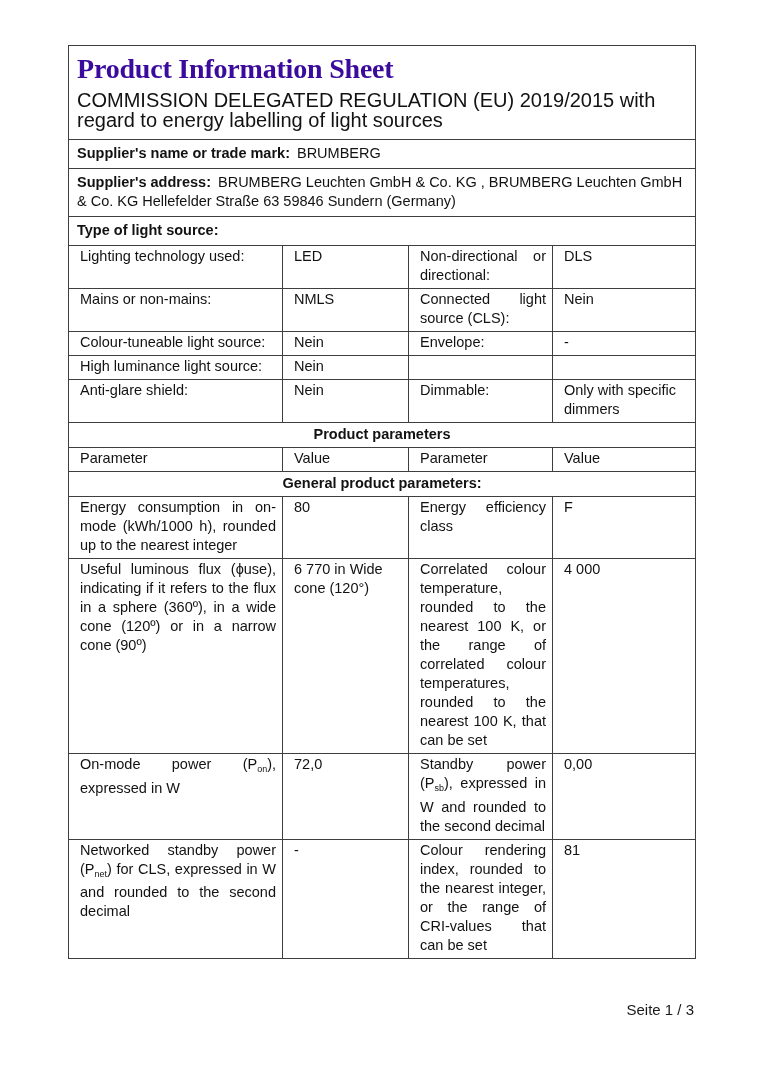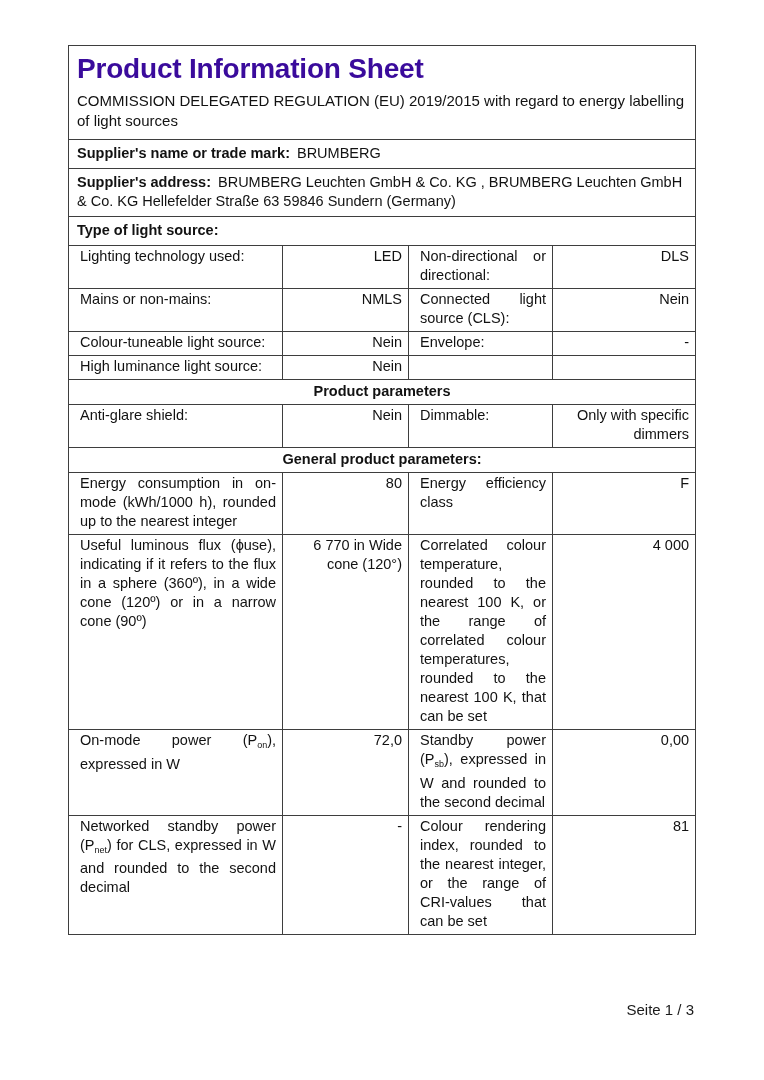--- a/index.html
+++ b/index.html
@@ -14,28 +14,28 @@
   }
   .doc-table td{
     border:1.5px solid #3e3e3e;
     vertical-align:top;
     padding:1px 6px 3px 11px;
     font-size:14.5px;line-height:19px;
   }
   .title-cell{padding:5px 8px 9px 8px !important;}
   h1.doc-title{
     margin:0;font-size:28px;line-height:36px;font-weight:bold;
-    color:#3a0b9c;letter-spacing:-0.2px;
+    color:#3a0b9c;letter-spacing:-0.2px;font-family:Liberation Serif, serif;
   }
-  p.doc-subtitle{margin:4px 0 0 0;font-size:15px;line-height:19.5px;color:#121212;}
+  p.doc-subtitle{margin:4px 0 0 0;font-size:20px;line-height:19.5px;color:#121212;}
   .info-cell{padding:4px 8px 5px 8px !important;}
   .b{font-weight:bold;}
   .info-val{margin-left:7px;}
   .c-p{text-align:justify;white-space:pre-line;}
-  .c-v{text-align:right;}
+  .c-v{text-align:left;}
   .sec-cell{text-align:center;font-weight:bold;padding:2px 6px 3px 6px !important;}
   .hdr-cell{text-align:left;}
   .subscript{font-size:0.62em;vertical-align:-0.28em;letter-spacing:0;}
   .page-footer{
     position:absolute;top:1003px;right:70px;
     font-size:15px;line-height:14px;color:#1a1a1a;text-align:right;
   }
 </style>
 </head>
 <body>
@@ -93,30 +93,36 @@
     <td class="c-p">Envelope:</td>
     <td class="c-v">-</td>
   </tr>
   <tr>
     <td class="c-p">High luminance light source:</td>
     <td class="c-v">Nein</td>
     <td class="c-p"></td>
     <td class="c-v"></td>
   </tr>
   <tr>
-    <td colspan="4" class="sec-cell">Product parameters</td>
-  </tr>
-
-  <tr>
     <td class="c-p">Anti-glare shield:</td>
     <td class="c-v">Nein</td>
     <td class="c-p">Dimmable:</td>
     <td class="c-v">Only with specific dimmers</td>
   </tr>
 
+  <tr>
+    <td colspan="4" class="sec-cell">Product parameters</td>
+  </tr>
+
+  <tr>
+    <td class="hdr-cell">Parameter</td>
+    <td class="hdr-cell">Value</td>
+    <td class="hdr-cell">Parameter</td>
+    <td class="hdr-cell">Value</td>
+  </tr>
 
   <tr>
     <td colspan="4" class="sec-cell">General product parameters:</td>
   </tr>
 
   <tr>
     <td class="c-p"><span>Energy consumption in on-mode (kWh/1000 h), rounded up to the nearest integer</span></td>
     <td class="c-v">80</td>
     <td class="c-p"><span>Energy efficiency class</span></td>
     <td class="c-v">F</td>

